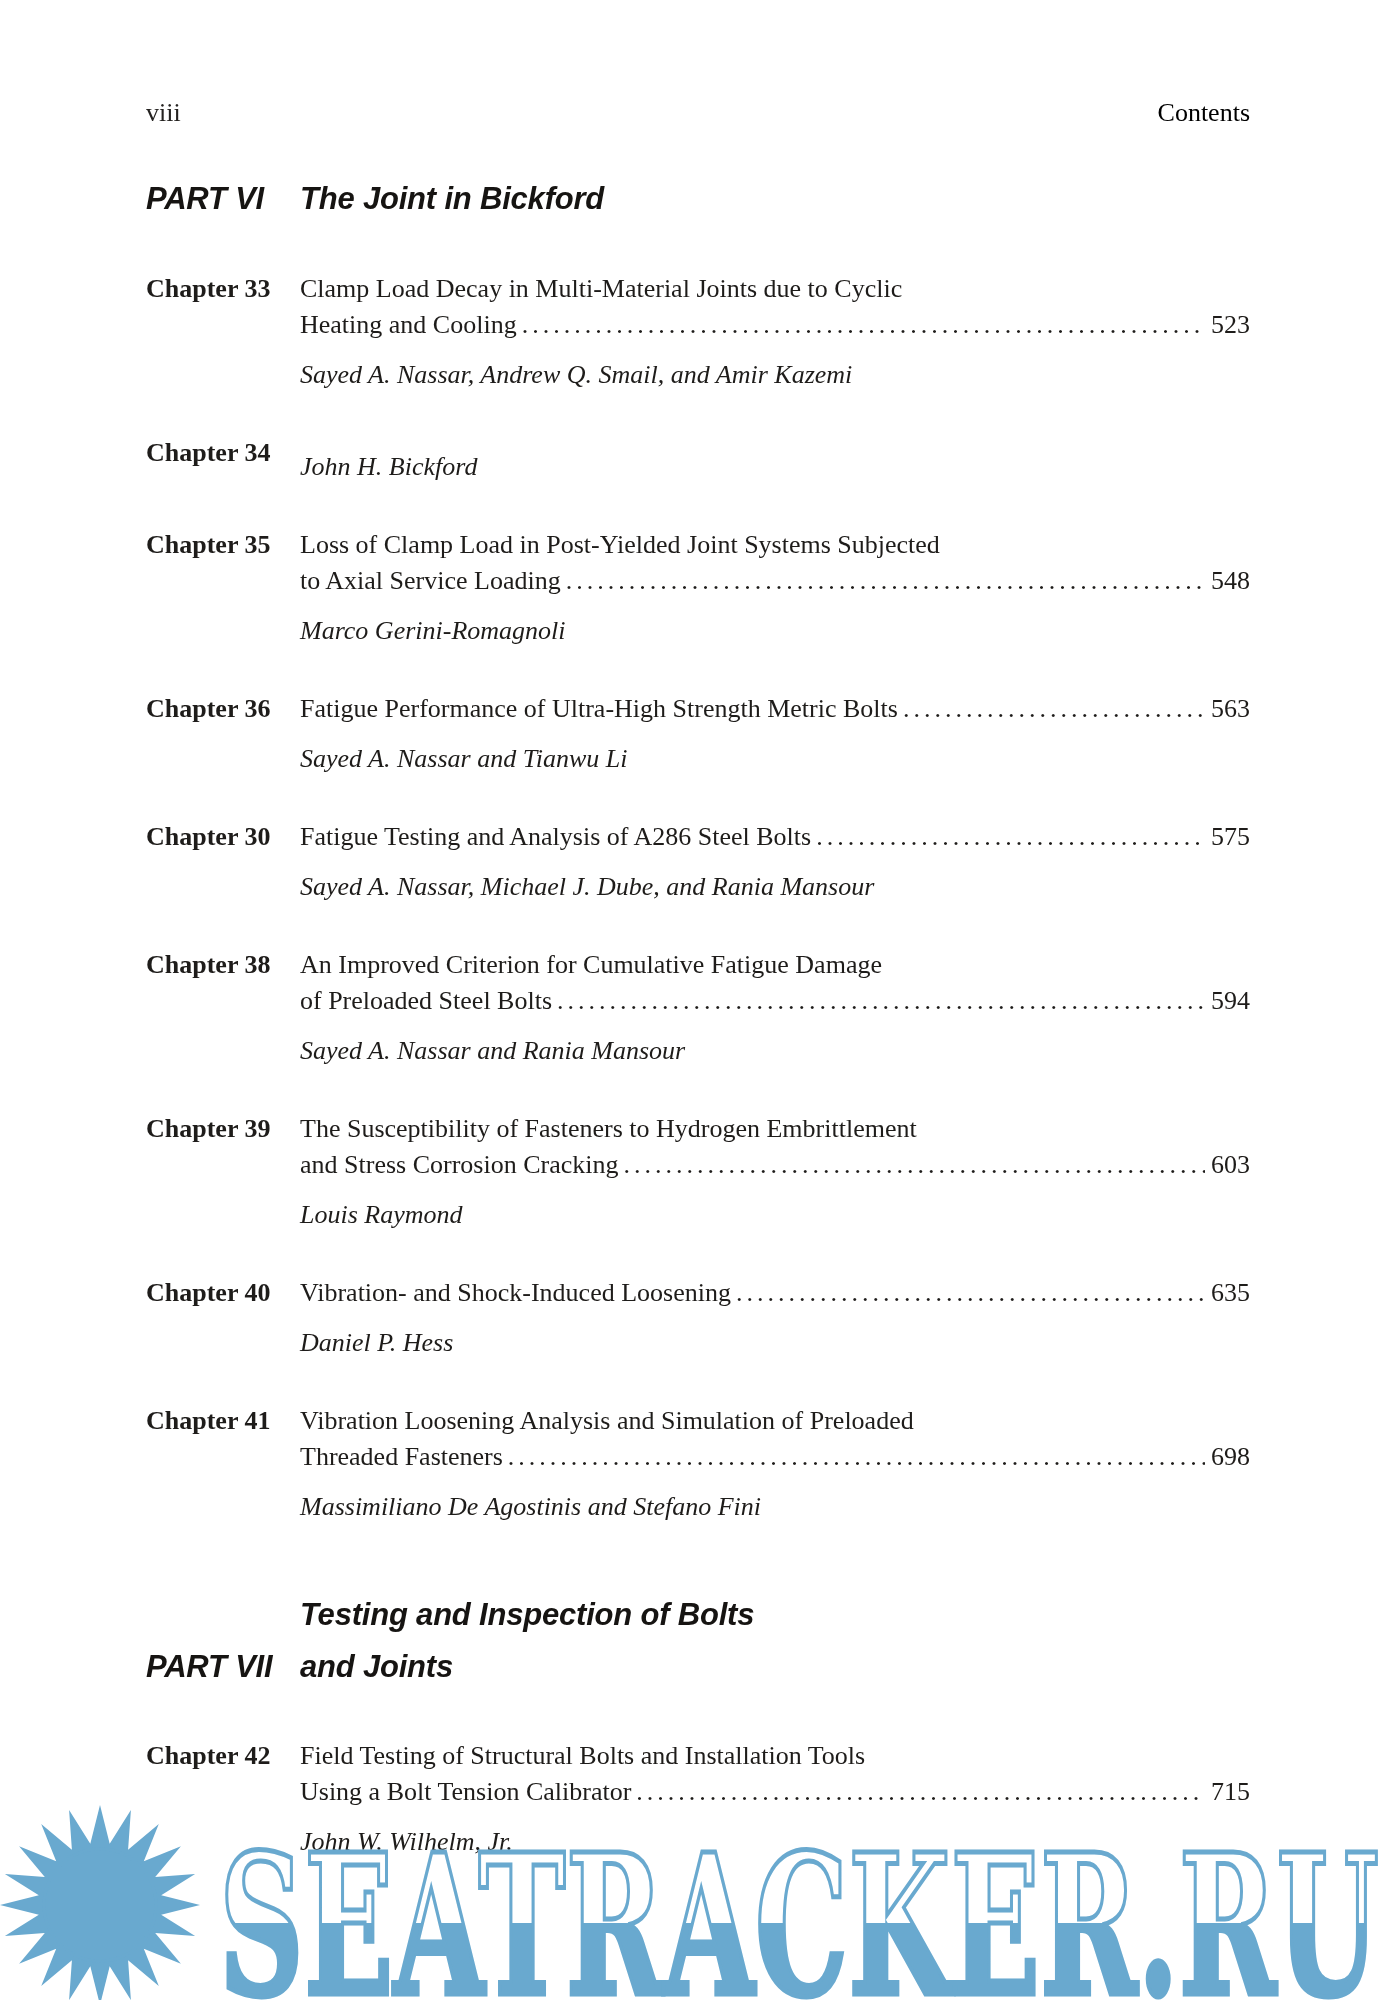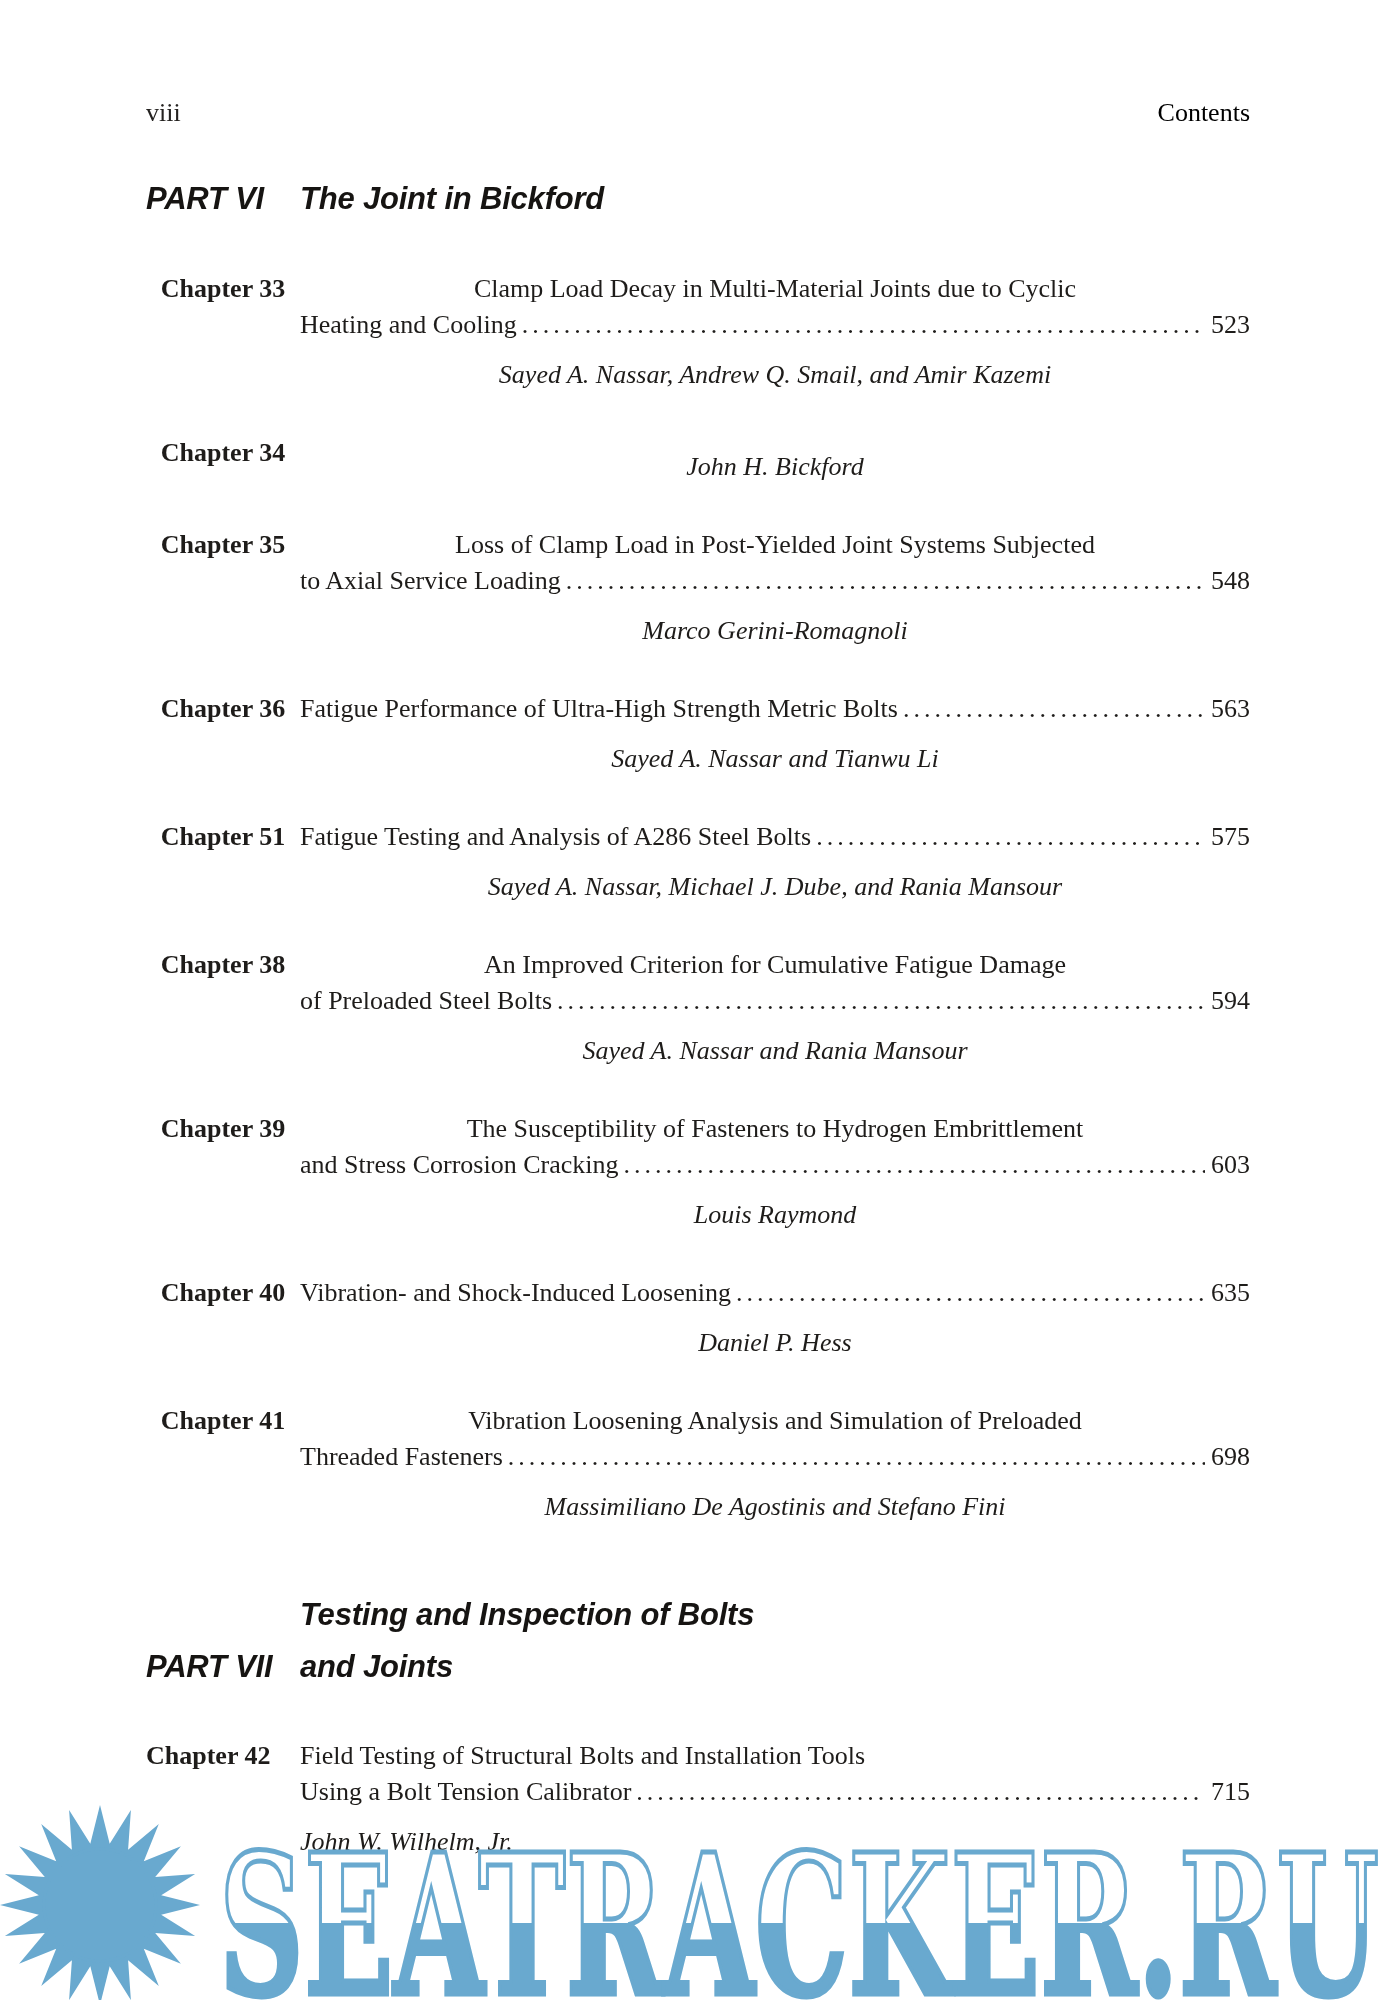--- a/index.html
+++ b/index.html
@@ -32,21 +32,21 @@
     font-size:31px; line-height:52px; color:#161412;
     letter-spacing:-0.2px;
     align-items:flex-end;
   }
   .part-label{ width:154px; flex:0 0 154px; }
   .part-title{ flex:1; }
   .part-vi{ margin-top:42px; }
   .part-vii{ margin-top:64px; }
 
   
-  .toc{ margin-top:46px;text-align:center; }
+  .toc{ margin-top:46px; }
   .entry{ display:flex; margin-bottom:42px; font-size:26px; line-height:36px; }
   .entry-label{ width:154px; flex:0 0 154px; font-weight:bold; }
   .entry-body{ flex:1; min-width:0; }
   .tline{ }
   .tline-last{ display:flex; align-items:baseline; }
   .tl-text{ white-space:nowrap; }
   .dots{
     flex:1 1 auto; overflow:hidden; white-space:nowrap;
     margin:0 6px 0 5px; color:#1e1c1a;
   }
@@ -123,21 +123,21 @@
           <div class="tline tline-last">
             <span class="tl-text">Fatigue Performance of Ultra-High Strength Metric Bolts</span>
             <span class="dots"></span>
             <span class="pg">563</span>
           </div>
           <div class="authors">Sayed A. Nassar and Tianwu Li</div>
         </div>
       </div>
 
       <div class="entry">
-        <div class="entry-label">Chapter 51</div>
+        <div class="entry-label">Chapter 30</div>
         <div class="entry-body">
           <div class="tline tline-last">
             <span class="tl-text">Fatigue Testing and Analysis of A286 Steel Bolts</span>
             <span class="dots"></span>
             <span class="pg">575</span>
           </div>
           <div class="authors">Sayed A. Nassar, Michael J. Dube, and Rania Mansour</div>
         </div>
       </div>
 

